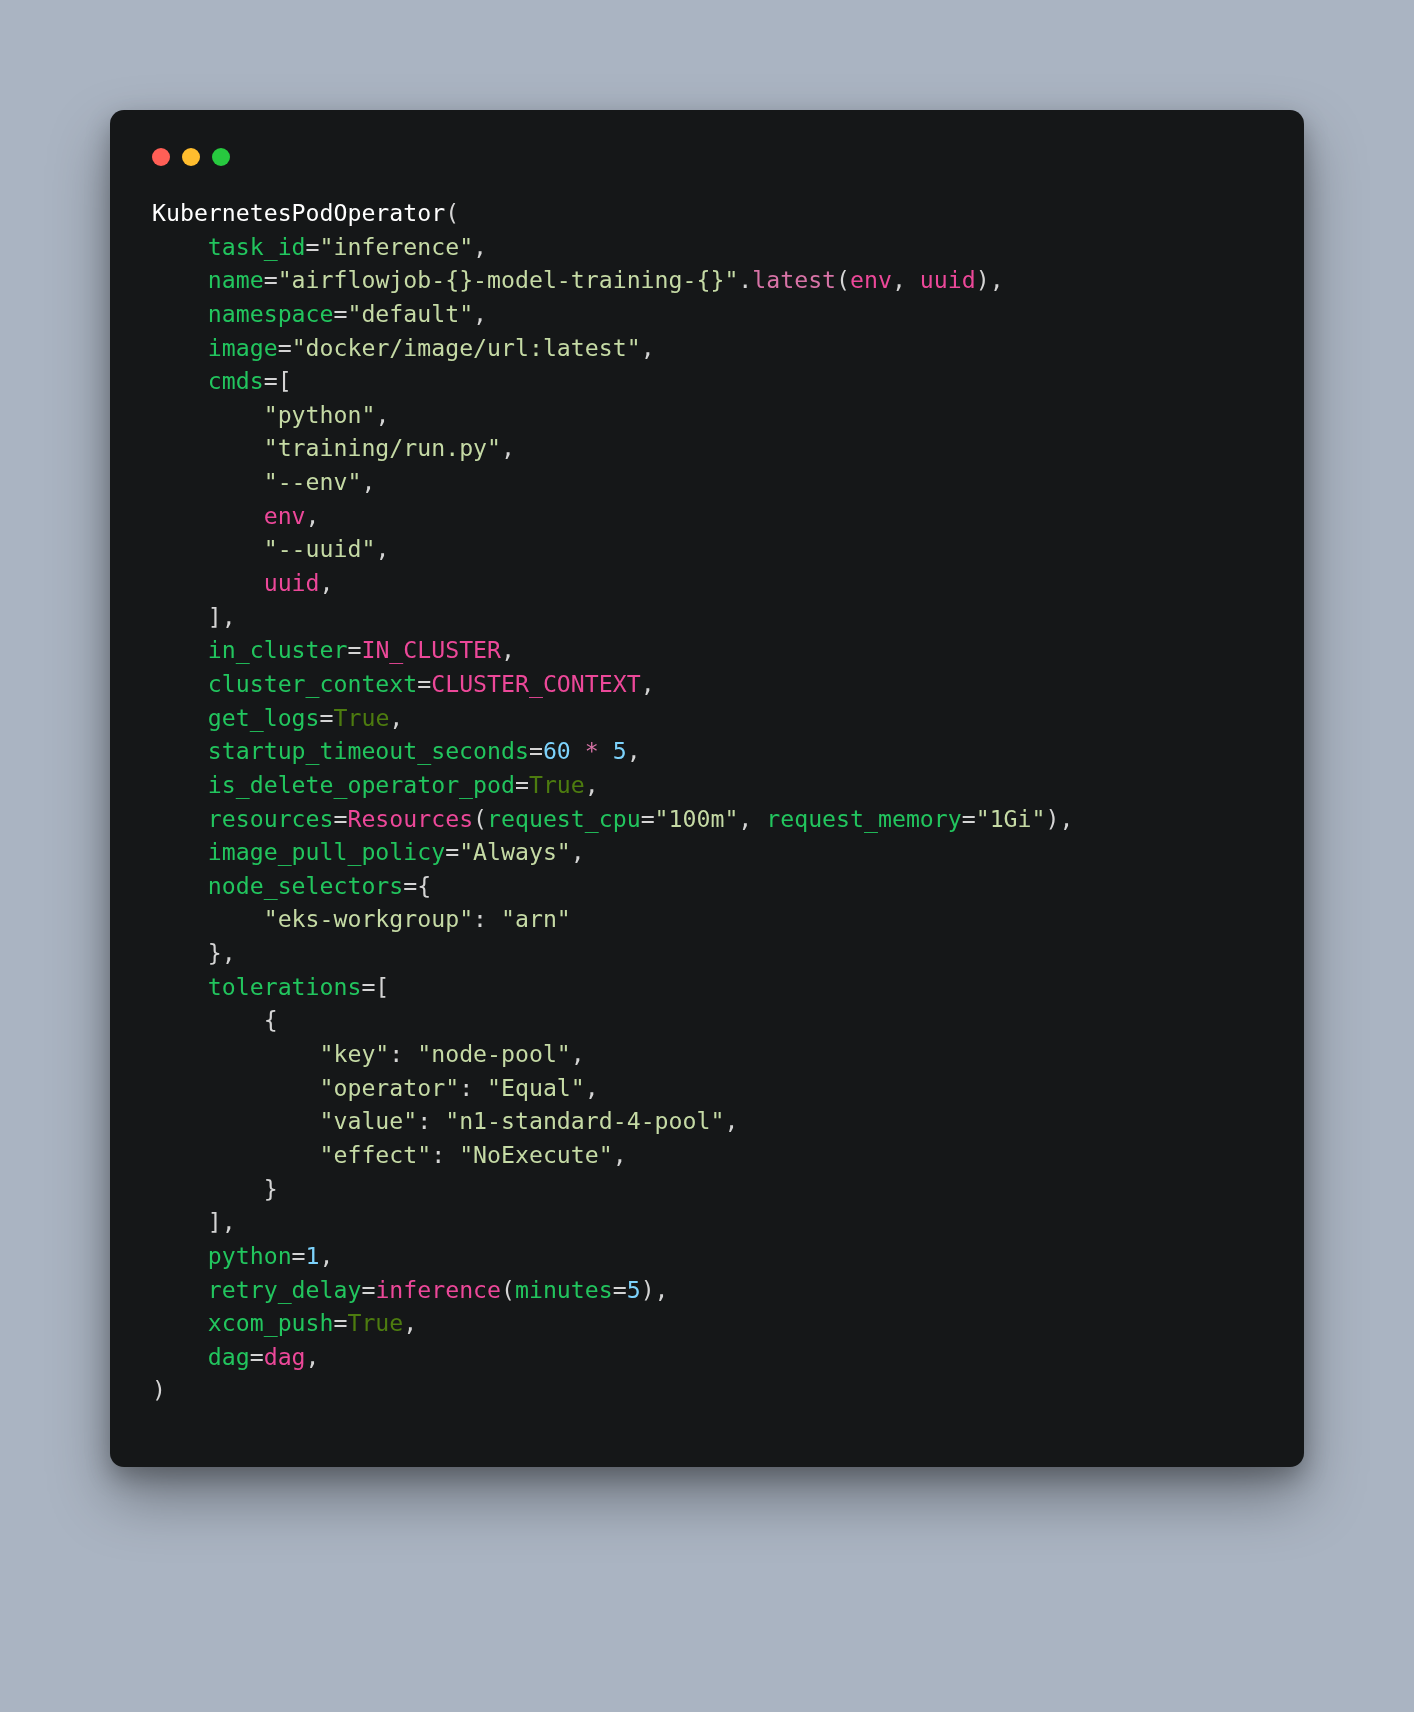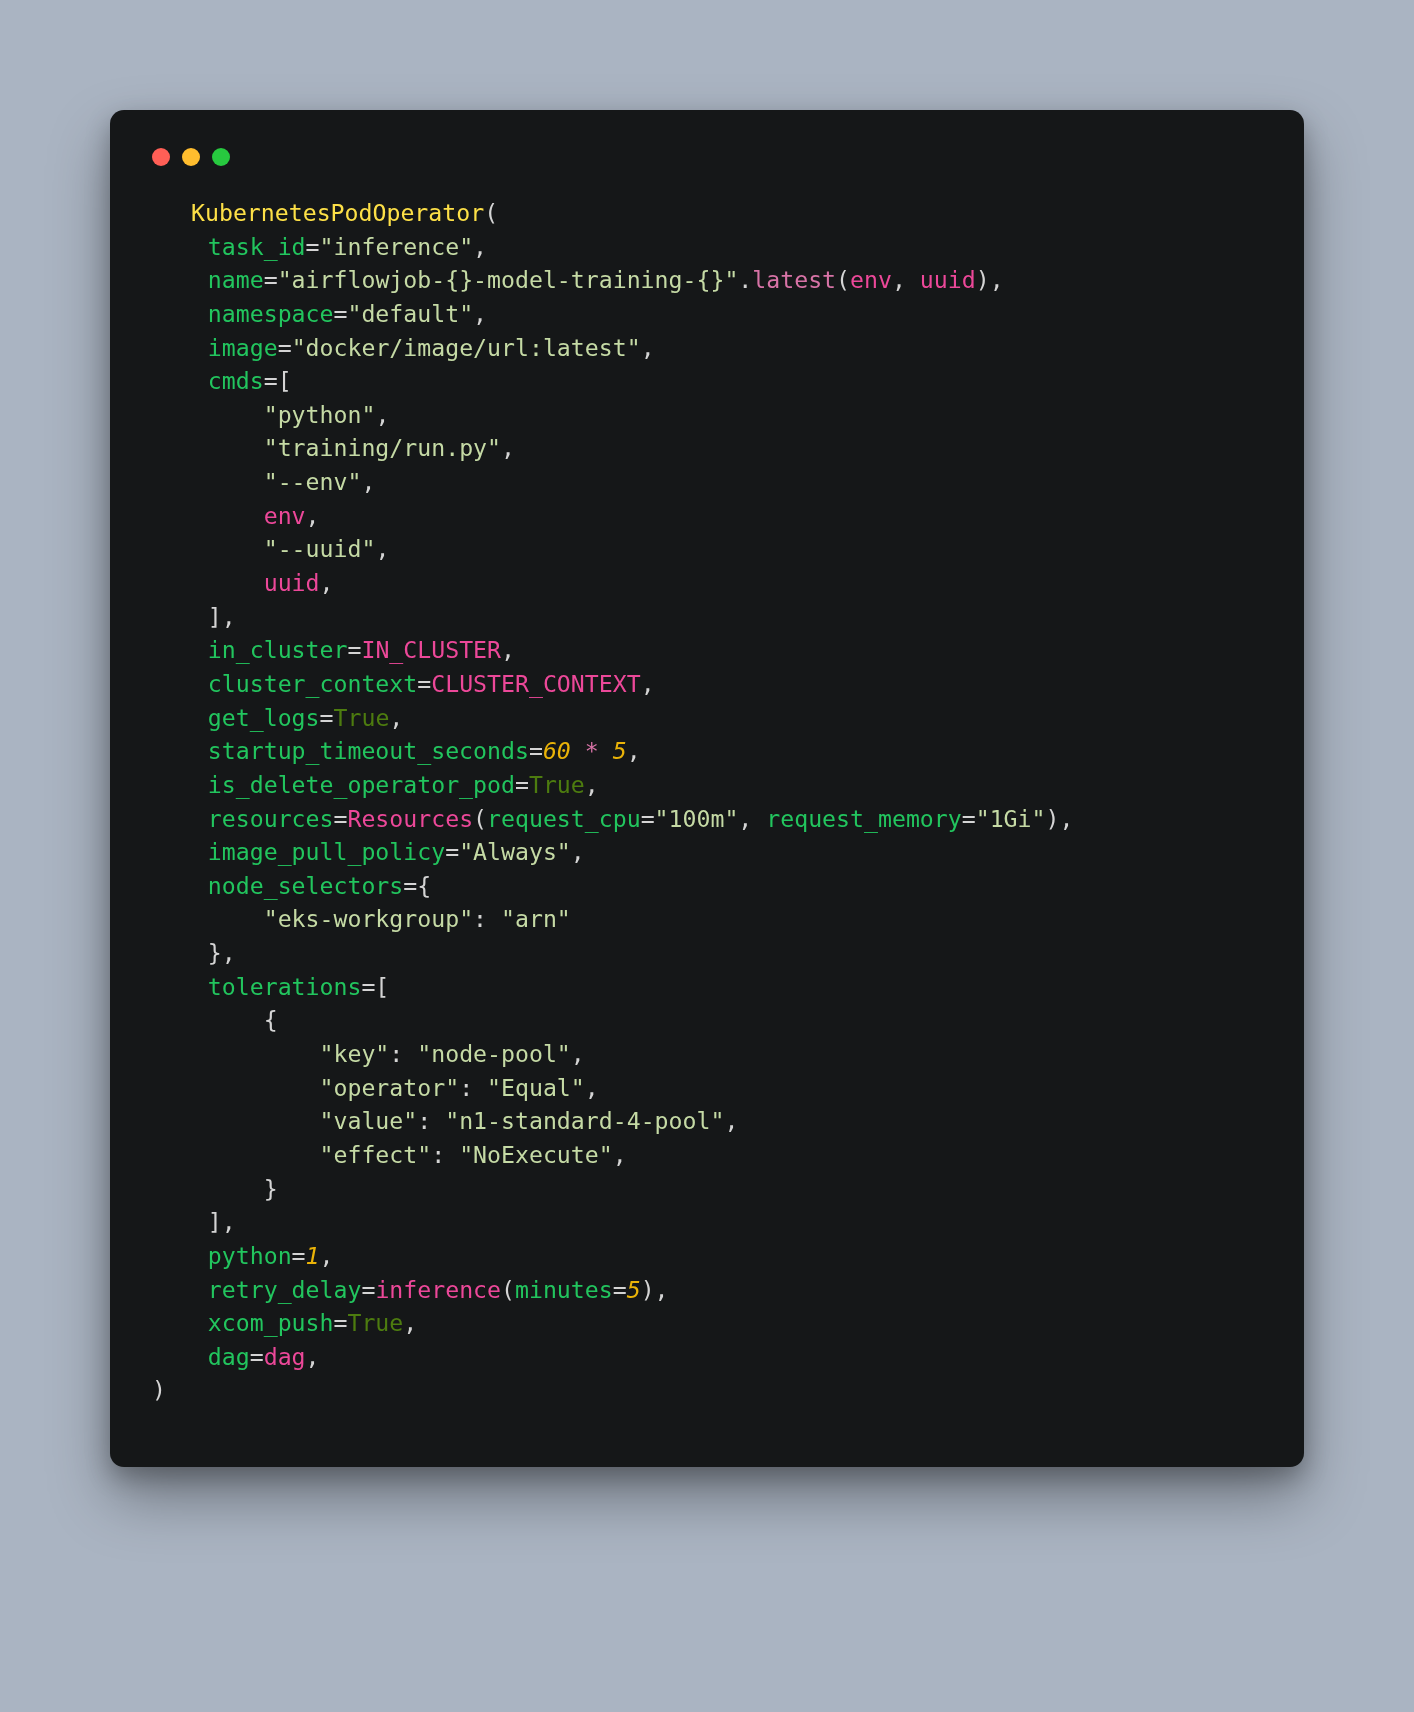--- a/index.html
+++ b/index.html
@@ -30,26 +30,26 @@
   .tl.red { background: #ff5f56; }
   .tl.yellow { background: #ffbd2e; }
   .tl.green { background: #27c93f; }
   pre.code {
     font-family: ui-monospace, "SF Mono", Menlo, Consolas, monospace;
     font-size: 23.2px;
     line-height: 1.45;
     color: #d4d4d4;
     white-space: pre;
   }
-  .tok-fn   { color: #fde047; margin-left: 39px; }   
+  .tok-fn   { color: #ffffff; }   
   .tok-id   { color: #ec4899; }   
   .tok-kw   { color: #22c55e; }   
   .tok-str  { color: #c5daa5; }   
   .tok-op   { color: #d4d4d4; }
-  .tok-num  { color: #eab308; font-style: italic; }   
+  .tok-num  { color: #7dd3fc; }   
   .tok-bool { color: #4d7c0f; }   
   .tok-star { color: #d773a6; }   
   .tok-meth { color: #d773a6; }
 </style>
 </head>
 <body>
 
 <div class="window">
   <div class="traffic-lights">
     <div class="tl red"></div>

